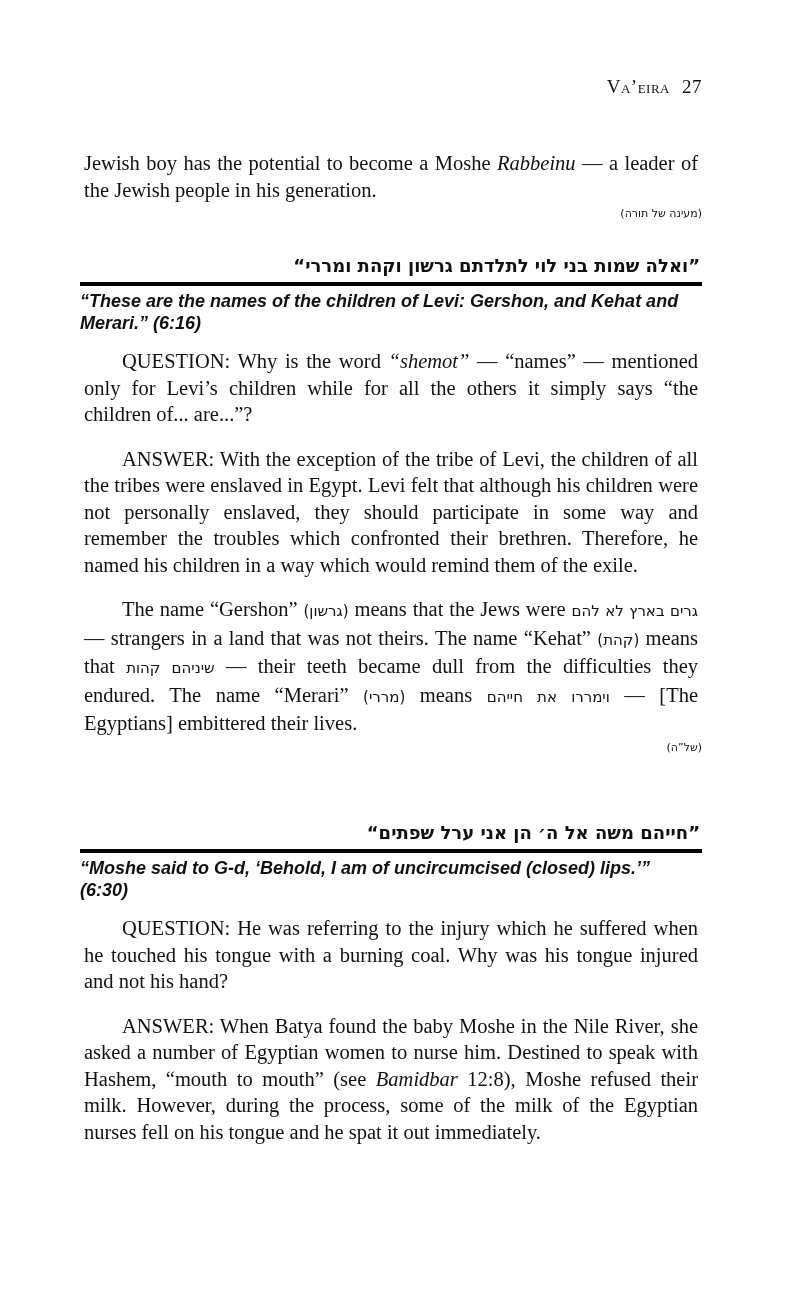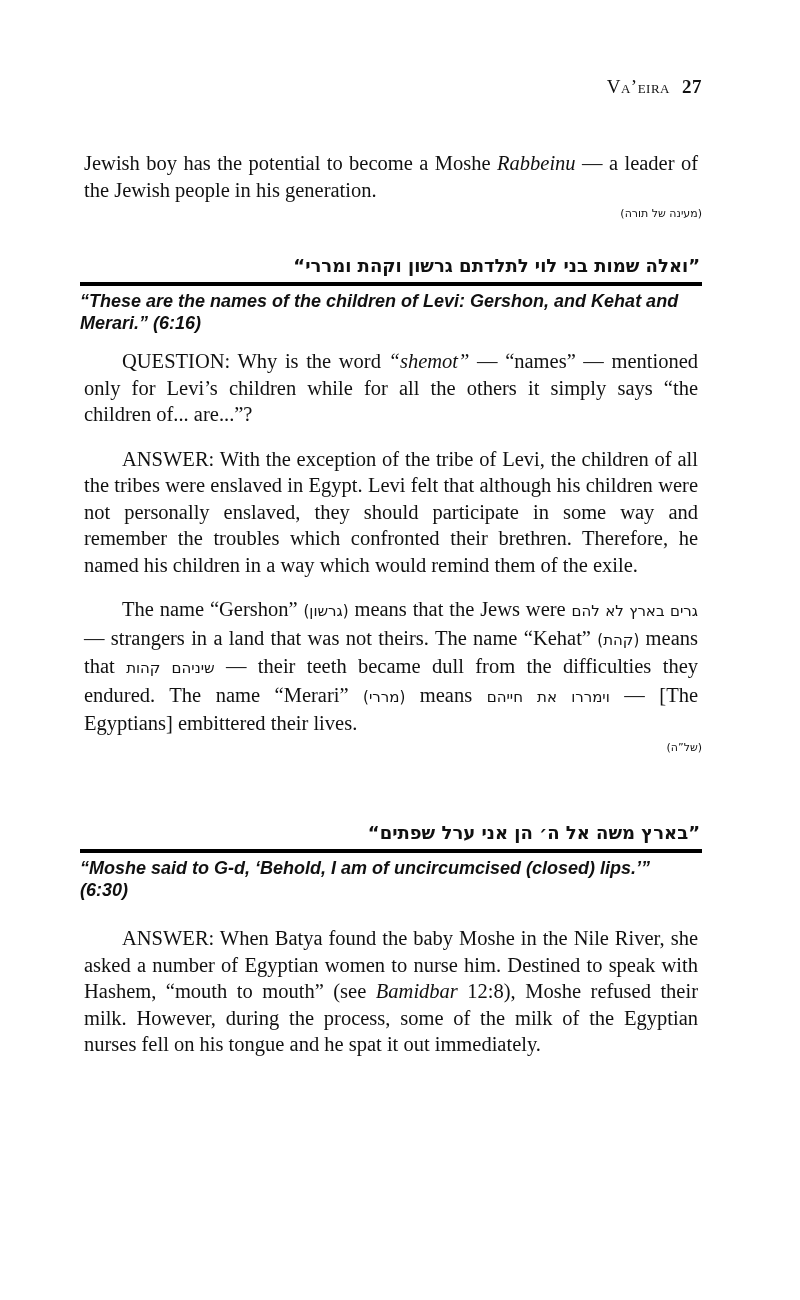--- a/index.html
+++ b/index.html
@@ -1,20 +1,20 @@
 <!DOCTYPE html>
 <html><head>
 <meta charset="utf-8">
 <style>
   html, body { margin: 0; padding: 0; background: #ffffff; }
   body { width: 800px; height: 1300px; position: relative; overflow: hidden; color: #111; }
   .page { position: absolute; left: 80px; top: 0; width: 622px; }
   .running-head { position: absolute; top: 76px; right: 0; font-family: "Liberation Serif", serif; font-size: 19px; letter-spacing: 0.5px; }
   .running-head .title { font-variant: small-caps; }
-  .running-head .num { font-weight: bold; margin-left: 12px; margin-top: 21px; }
+  .running-head .num { font-weight: normal; margin-left: 12px; margin-top: 21px; }
   .serif { font-family: "Liberation Serif", serif; font-size: 20.5px; line-height: 26.5px; text-align: justify; }
   p { margin: 4px; }
   .indent { text-indent: 38px; }
   .block { position: absolute; left: 0; width: 622px; }
   .source { font-family: "DejaVu Sans", sans-serif; font-size: 11px; text-align: right; direction: rtl; margin-top: 2px; }
   .heb-head { font-family: "DejaVu Sans", sans-serif; font-weight: bold; font-size: 18px; text-align: right; direction: rtl; padding-right: 2px; }
   .rule { height: 4px; background: #000; margin-top: 6px; }
   .verse { font-family: "Liberation Sans", sans-serif; font-weight: bold; font-size: 18px; line-height: 22px; margin-top: 4px; font-style: italic; }
   .heb { font-family: "DejaVu Sans", sans-serif; font-size: 15px; }
   .gap { height: 10px; }
@@ -41,21 +41,22 @@
     <div class="gap"></div>
     <p class="serif indent"><span>QUESTION: Why is the word </span><i>“shemot”</i><span> — “names” — mentioned only for Levi’s children while for all the others it simply says “the children of... are...”?</span></p>
     <div class="gap"></div>
     <p class="serif indent">ANSWER: With the exception of the tribe of Levi, the children of all the tribes were enslaved in Egypt. Levi felt that although his children were not personally enslaved, they should participate in some way and remember the troubles which confronted their brethren. Therefore, he named his children in a way which would remind them of the exile.</p>
     <div class="gap"></div>
     <p class="serif indent"><span>The name “Gershon” </span><span class="heb">(גרשון)</span><span> means that the Jews were </span><span class="heb">גרים בארץ לא להם</span><span> — strangers in a land that was not theirs. The name “Kehat” </span><span class="heb">(קהת)</span><span> means that </span><span class="heb">שיניהם קהות</span><span> — their teeth became dull from the difficulties they endured. The name “Merari” </span><span class="heb">(מררי)</span><span> means </span><span class="heb">וימררו את חייהם</span><span> — [The Egyptians] embittered their lives.</span></p>
     <div class="source">(של”ה)</div>
   </div>
 
   <div class="block" style="top:822px;">
-    <div class="heb-head">”בארץ משה אל ה׳ הן אני ערל שפתים“</div>
+    <div class="heb-head">”חייהם משה אל ה׳ הן אני ערל שפתים“</div>
     <div class="rule"></div>
     <div class="verse">“Moshe said to G-d, ‘Behold, I am of uncircumcised (closed) lips.’” (6:30)</div>
     <div class="gap"></div>
+    <p class="serif indent">QUESTION: He was referring to the injury which he suffered when he touched his tongue with a burning coal. Why was his tongue injured and not his hand?</p>
     <div class="gap"></div>
     <p class="serif indent"><span>ANSWER: When Batya found the baby Moshe in the Nile River, she asked a number of Egyptian women to nurse him. Destined to speak with Hashem, “mouth to mouth” (see </span><i>Bamidbar</i><span> 12:8), Moshe refused their milk. However, during the process, some of the milk of the Egyptian nurses fell on his tongue and he spat it out immediately.</span></p>
   </div>
 
 </div>
 
 </body></html>

